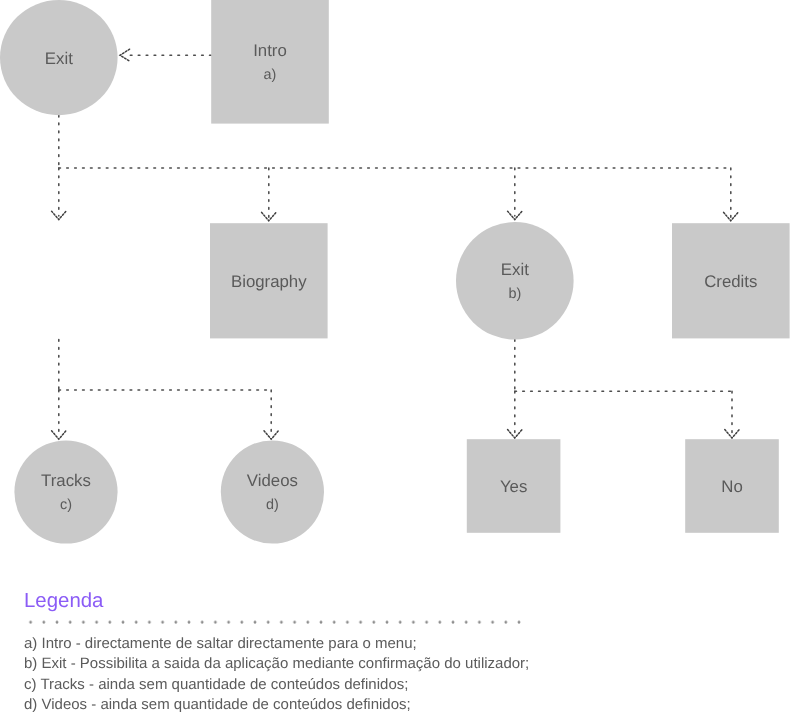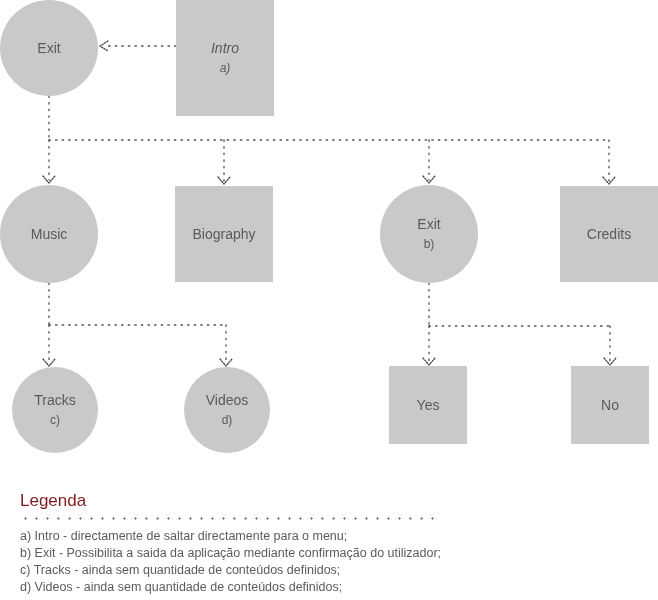--- a/index.html
+++ b/index.html
@@ -52,21 +52,21 @@
   .node .note  { display: block; font-size: 12px; margin-top: 2px; }
 
   .legend {
     position: absolute;
     left: 20px;
     top: 492px;
     width: 440px;
   }
   .legend-title {
     font-size: 17px;
-    color: #7f1d1d;
+    color: #8b5cf6;
     line-height: 1.1;
     margin: 0 0 6px 0;
     font-weight: normal;
   }
   .legend-rule {
     width: 416px;
     height: 3px;
     background-image: radial-gradient(circle, #8d8d8d 1.1px, rgba(0,0,0,0) 1.3px);
     background-size: 11px 3px;
     background-repeat: repeat-x;
@@ -134,28 +134,25 @@
       <path d="M 220 359 L 226 366 L 232 359"></path>
       <path d="M 423 358 L 429 365 L 435 358"></path>
       <path d="M 604 358 L 610 365 L 616 358"></path>
     </g>
   </svg>
 
   <div class="node circle" style="left:0px;top:0px;width:98px;height:96px;">
     <span class="label">Exit</span>
   </div>
 
-  <div class="node rect" style="left:176px;top:0px;width:98px;height:116px;font-style:italic;">
+  <div class="node rect" style="left:176px;top:0px;width:98px;height:103px;">
     <span class="label">Intro</span>
     <span class="note">a)</span>
   </div>
 
-  <div class="node circle" style="left:0px;top:185px;width:98px;height:98px;">
-    <span class="label">Music</span>
-  </div>
 
   <div class="node circle" style="left:380px;top:185px;width:98px;height:98px;">
     <span class="label">Exit</span>
     <span class="note">b)</span>
   </div>
 
   <div class="node rect" style="left:175px;top:186px;width:98px;height:96px;">
     <span class="label">Biography</span>
   </div>
 

